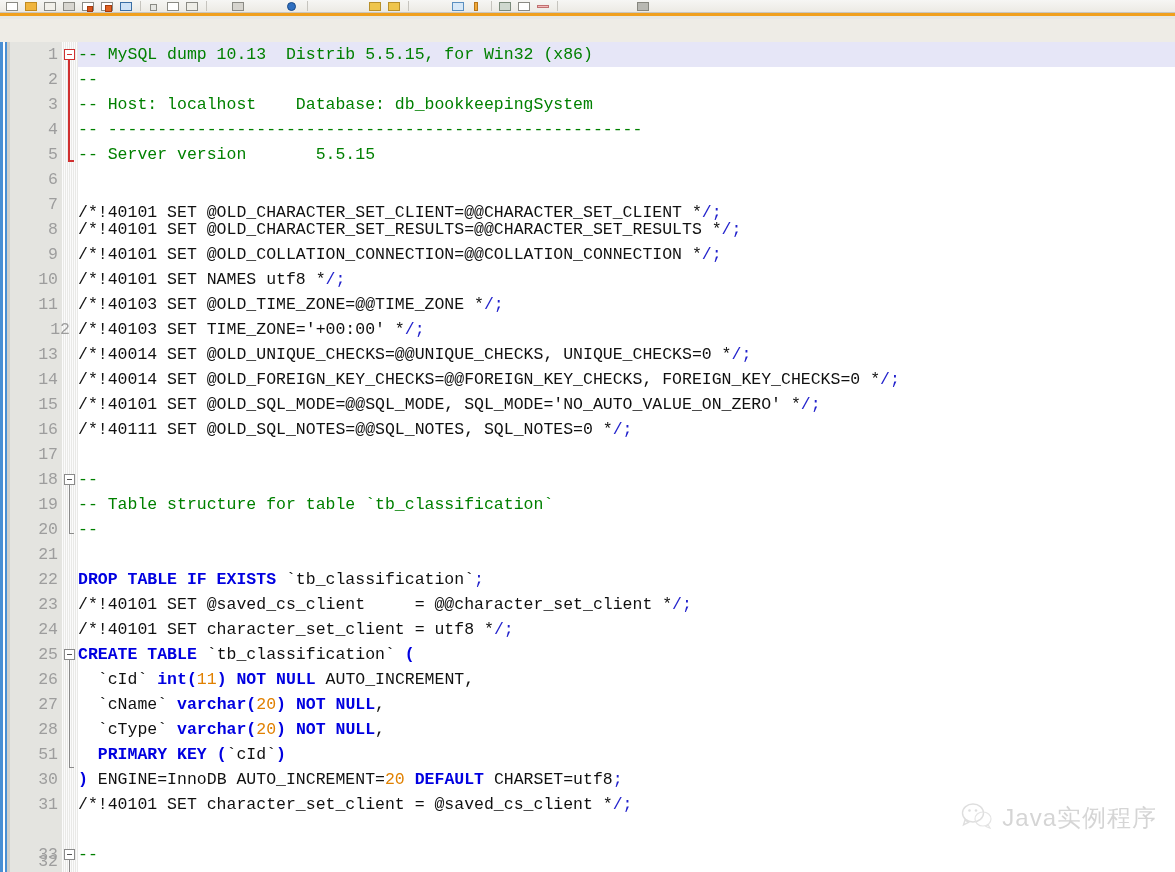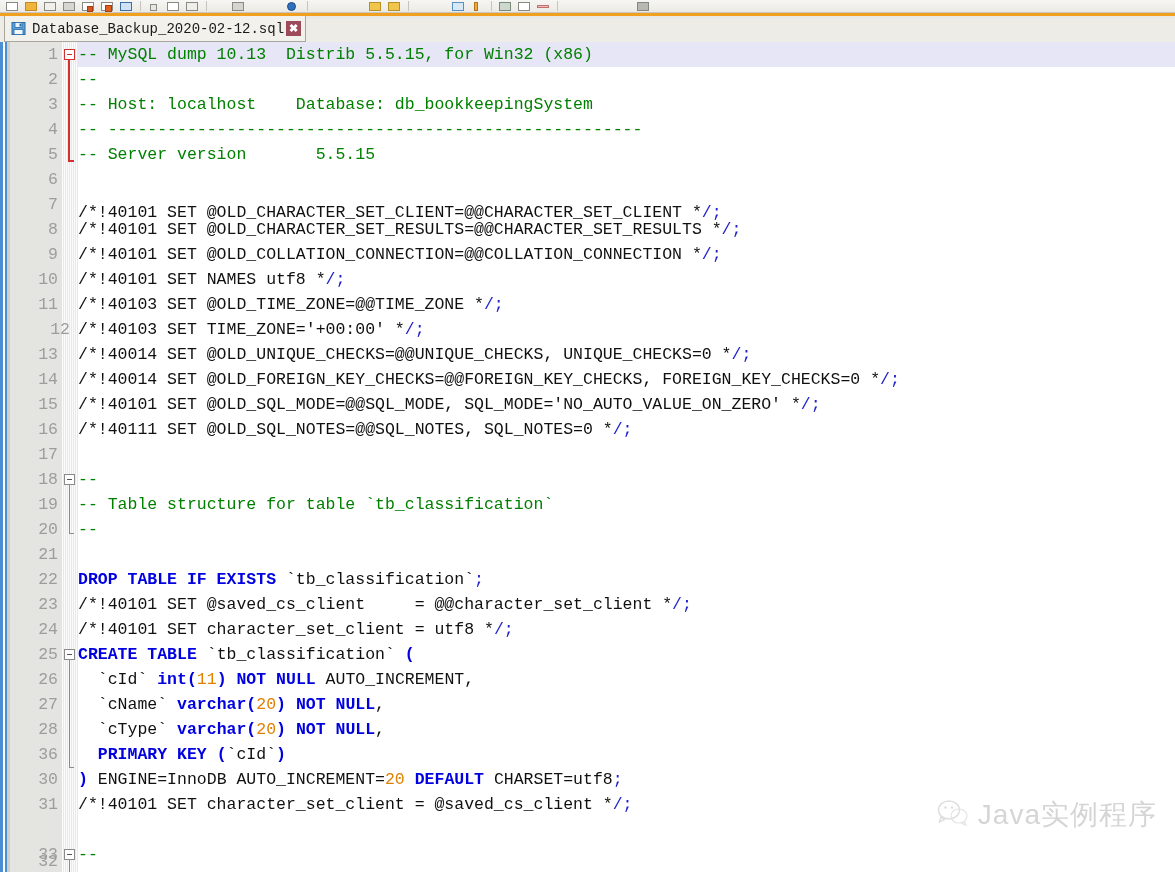--- a/index.html
+++ b/index.html
@@ -105,21 +105,21 @@
   .fold-foot { position:absolute; height:1px; background:#8a8a8a; width:5px; }
   .fold-foot.red { background:#d03030; width:6px; height:2px; }
 
   
   .watermark {
     position:absolute; right:18px; bottom:38px;
     display:flex; align-items:center; gap:9px;
     opacity:0.55; pointer-events:none;
   }
   .wm-text {
-    font-family:"Liberation Sans", sans-serif; font-size:28px;
+    font-family:"Liberation Sans", sans-serif; font-size:24px;
     color:#b3b3b3; letter-spacing:1px; white-space:nowrap;
   }
 </style>
 </head>
 <body>
 
 <div id="app">
 
   <div class="toolbar">
     <div class="tb-icon">
@@ -199,32 +199,20 @@
     <div class="tb-gap"></div>
     <div class="tb-gap"></div>
     <div class="tb-gap"></div>
     <div class="tb-icon">
         <i style="background:#b8b8b2;border-color:#86867e;"></i>
       </div>
   </div>
 
   <div class="tabstrip">
     <div class="tabstrip-bg"></div>
-    <div class="tab">
-      <span class="tab-save-icon">
-        <svg width="15" height="15" viewBox="0 0 15 15">
-          <rect x="1" y="1.5" width="13" height="12" fill="#5aa0d8" stroke="#2a6ba8" stroke-width="1"></rect>
-          <rect x="4" y="1.5" width="7" height="5" fill="#e8f2fb" stroke="#2a6ba8" stroke-width="0.8"></rect>
-          <rect x="8.5" y="2.5" width="2" height="3" fill="#2a6ba8"></rect>
-          <rect x="3" y="8.5" width="9" height="5" fill="#f2f7fb" stroke="#2a6ba8" stroke-width="0.8"></rect>
-        </svg>
-      </span>
-      <span class="tab-label">Database_Backup_2020-02-12.sql</span>
-      <span class="tab-close">✖</span>
-    </div>
   </div>
 
   <div class="editor">
     <div class="edge-accent"></div>
     <div class="edge-accent2"></div>
     <div class="edge-accent3"></div>
     <div class="edge-shadow"></div>
 
     <div class="gutter"></div>
     <div class="foldmargin"></div>
@@ -296,21 +284,21 @@
         <div class="lnum" style="top: 575px;">24</div>
         <div class="ltext" style="top: 575px;"><span class="t">/*!40101 SET character_set_client = utf8 *</span><span class="p">/;</span></div>
         <div class="lnum" style="top: 600px;">25</div>
         <div class="ltext" style="top: 600px;"><span class="k">CREATE TABLE</span><span class="t"> `tb_classification` </span><span class="k">(</span></div>
         <div class="lnum" style="top: 625px;">26</div>
         <div class="ltext" style="top: 625px;"><span class="t">  `cId` </span><span class="k">int</span><span class="k">(</span><span class="n">11</span><span class="k">)</span><span class="t"> </span><span class="k">NOT NULL</span><span class="t"> AUTO_INCREMENT,</span></div>
         <div class="lnum" style="top: 650px;">27</div>
         <div class="ltext" style="top: 650px;"><span class="t">  `cName` </span><span class="k">varchar</span><span class="k">(</span><span class="n">20</span><span class="k">)</span><span class="t"> </span><span class="k">NOT NULL</span><span class="t">,</span></div>
         <div class="lnum" style="top: 675px;">28</div>
         <div class="ltext" style="top: 675px;"><span class="t">  `cType` </span><span class="k">varchar</span><span class="k">(</span><span class="n">20</span><span class="k">)</span><span class="t"> </span><span class="k">NOT NULL</span><span class="t">,</span></div>
-        <div class="lnum" style="top: 700px;">36</div>
+        <div class="lnum" style="top: 700px;">51</div>
         <div class="ltext" style="top: 700px;"><span class="t">  </span><span class="k">PRIMARY KEY</span><span class="t"> </span><span class="k">(</span><span class="t">`cId`</span><span class="k">)</span></div>
         <div class="lnum" style="top: 725px;">30</div>
         <div class="ltext" style="top: 725px;"><span class="k">)</span><span class="t"> ENGINE=InnoDB AUTO_INCREMENT=</span><span class="n">20</span><span class="t"> </span><span class="k">DEFAULT</span><span class="t"> CHARSET=utf8</span><span class="p">;</span></div>
         <div class="lnum" style="top: 750px;">31</div>
         <div class="ltext" style="top: 750px;"><span class="t">/*!40101 SET character_set_client = @saved_cs_client *</span><span class="p">/;</span></div>
         <div class="lnum" style="top: 775px; margin-top: 32px;">32</div>
         <div class="ltext" style="top: 775px;"></div>
         <div class="lnum" style="top: 800px;">33</div>
         <div class="ltext" style="top: 800px;"><span class="c">--</span></div>
       </div>

